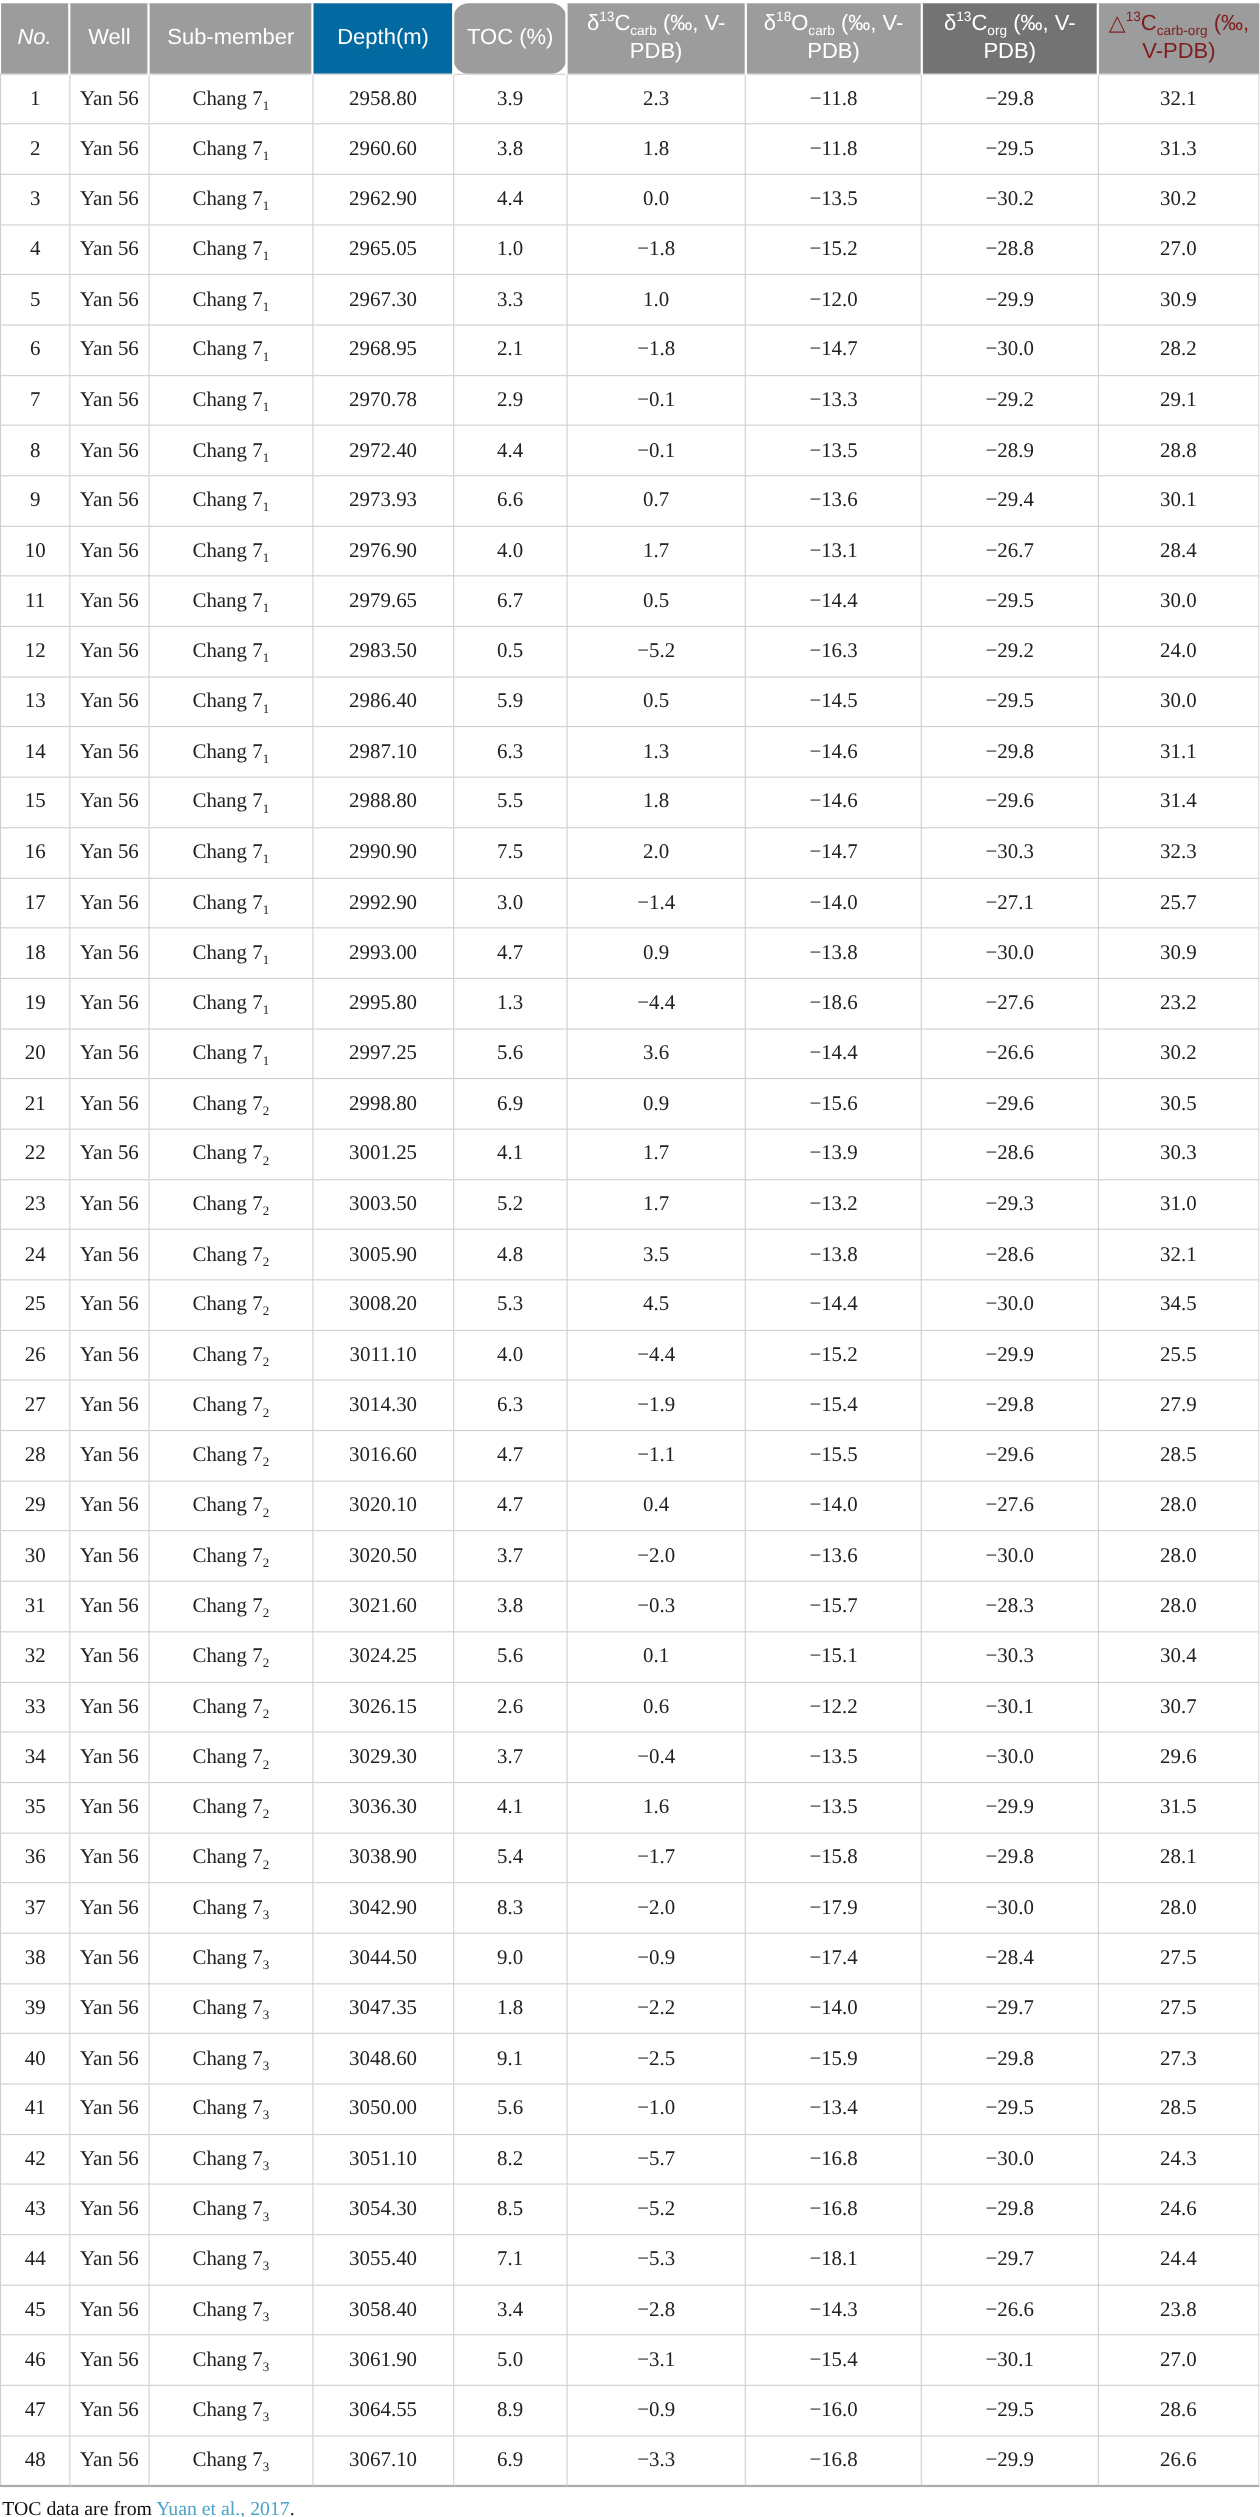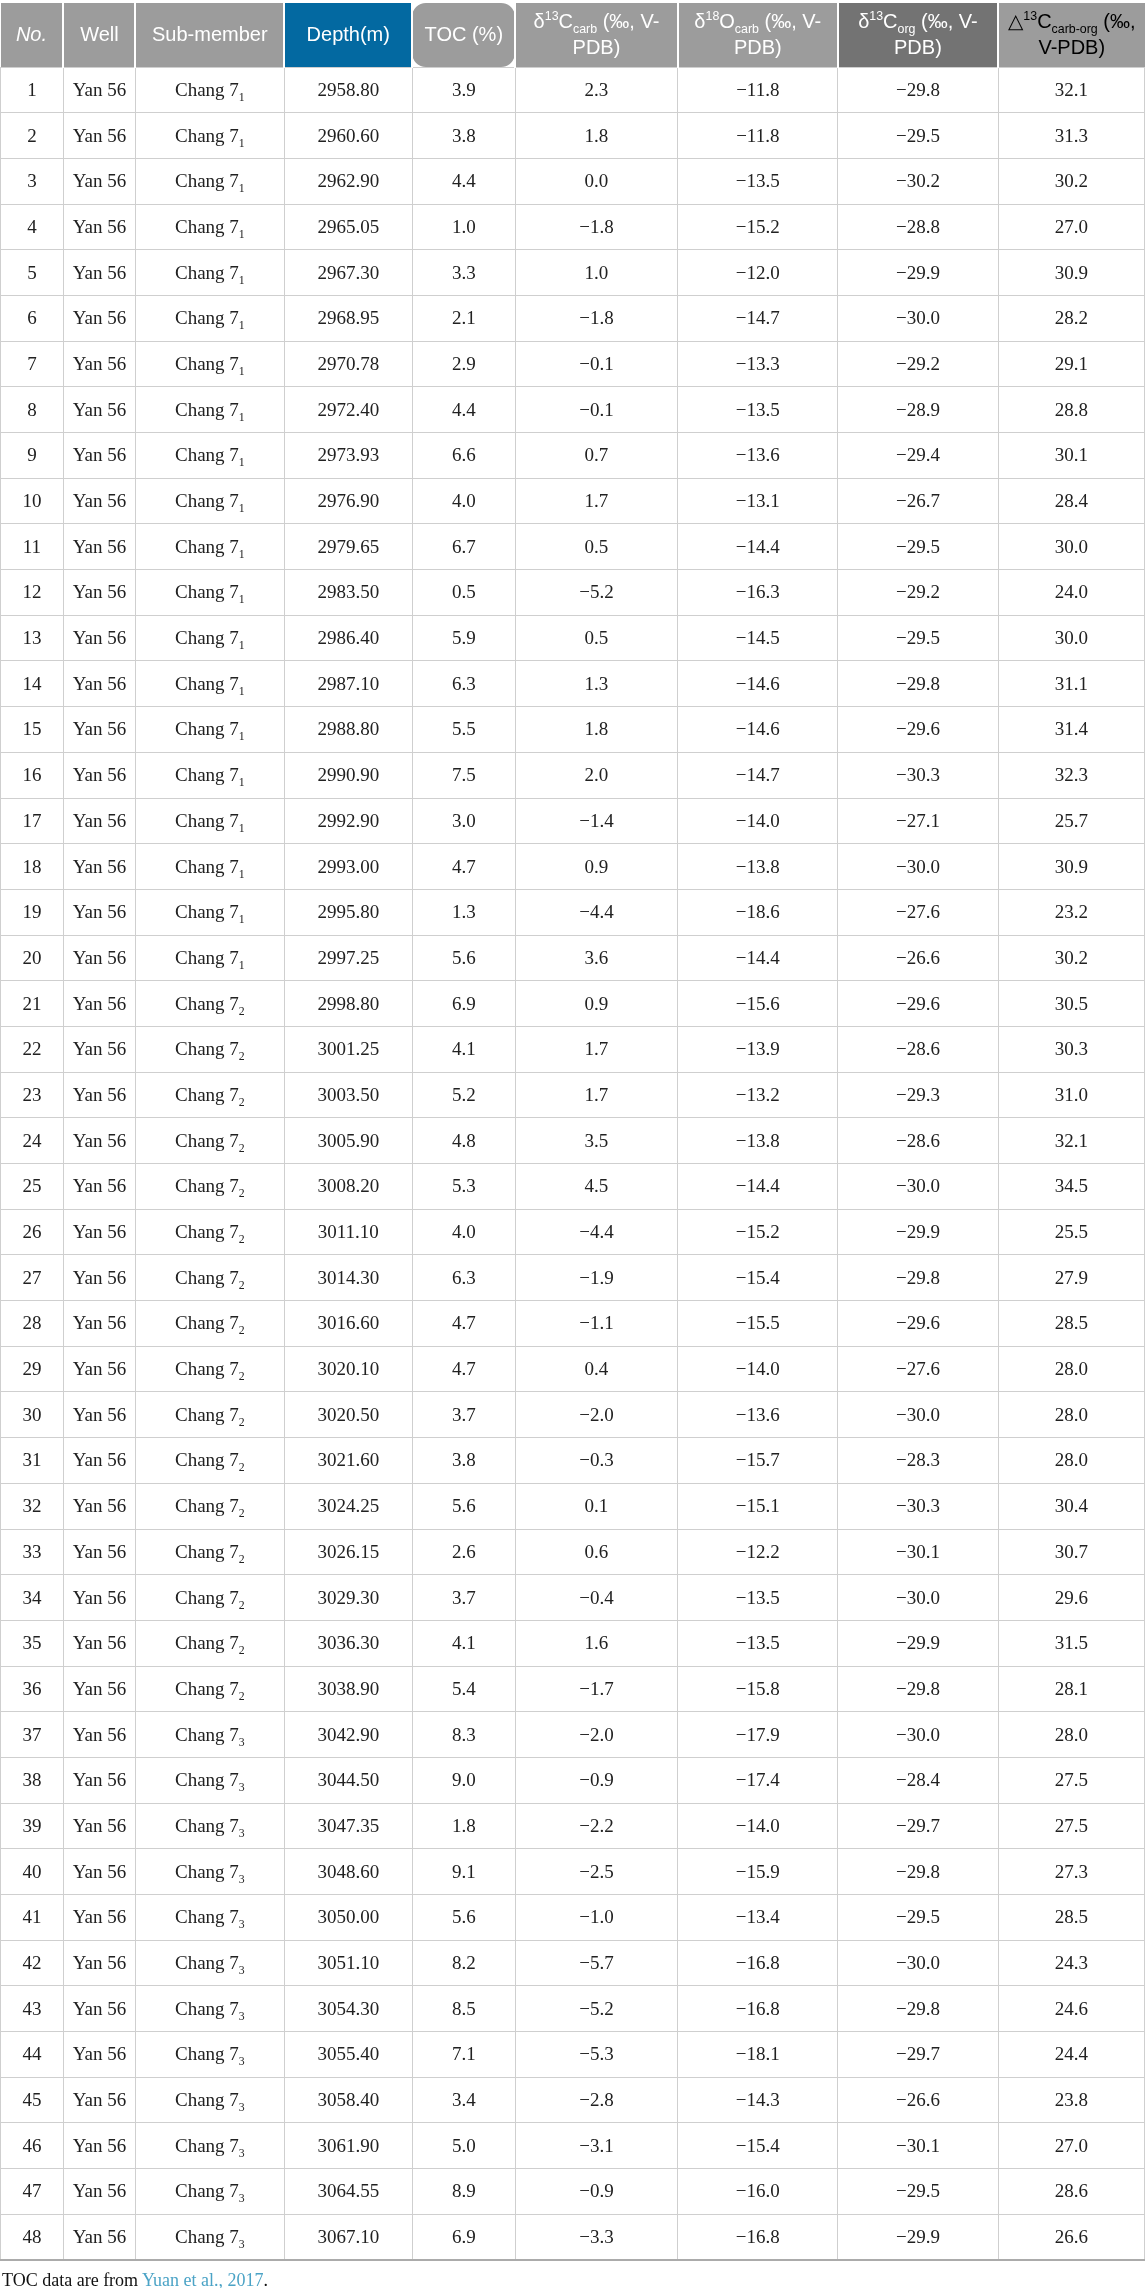--- a/index.html
+++ b/index.html
@@ -88,21 +88,21 @@
     <thead>
       <tr>
           <th style="background: rgb(156, 156, 156); color: rgb(255, 255, 255); font-style: italic;"><span>No.</span></th>
           <th style="background: rgb(156, 156, 156); color: rgb(255, 255, 255);"><span>Well</span></th>
           <th style="background: rgb(156, 156, 156); color: rgb(255, 255, 255);"><span>Sub-member</span></th>
           <th style="background: #0369a1; color: rgb(255, 255, 255);"><span>Depth(m)</span></th>
           <th style="background: rgb(156, 156, 156); color: rgb(255, 255, 255); border-radius: 14px;"><span>TOC (%)</span></th>
           <th style="background: rgb(156, 156, 156); color: rgb(255, 255, 255);"><span>δ</span><sup>13</sup><span>C</span><sub>carb</sub><span> (‰, V-PDB)</span></th>
           <th style="background: rgb(156, 156, 156); color: rgb(255, 255, 255); margin-left: 31px;"><span>δ</span><sup>18</sup><span>O</span><sub>carb</sub><span> (‰, V-PDB)</span></th>
           <th style="background: #737373; color: rgb(255, 255, 255); margin-left: 24px;"><span>δ</span><sup>13</sup><span>C</span><sub>org</sub><span> (‰, V-PDB)</span></th>
-          <th style="background: rgb(156, 156, 156); color: #000000;"><span>△</span><sup>13</sup><span>C</span><sub>carb-org</sub><span> (‰, V-PDB)</span></th>
+          <th style="background: rgb(156, 156, 156); color: #7f1d1d;"><span>△</span><sup>13</sup><span>C</span><sub>carb-org</sub><span> (‰, V-PDB)</span></th>
         </tr>
     </thead>
     <tbody>
         <tr>
           <td>1</td>
           <td>Yan 56</td>
           <td><span>Chang 7</span><sub>1</sub></td>
           <td>2958.80</td>
           <td>3.9</td>
           <td>2.3</td>

